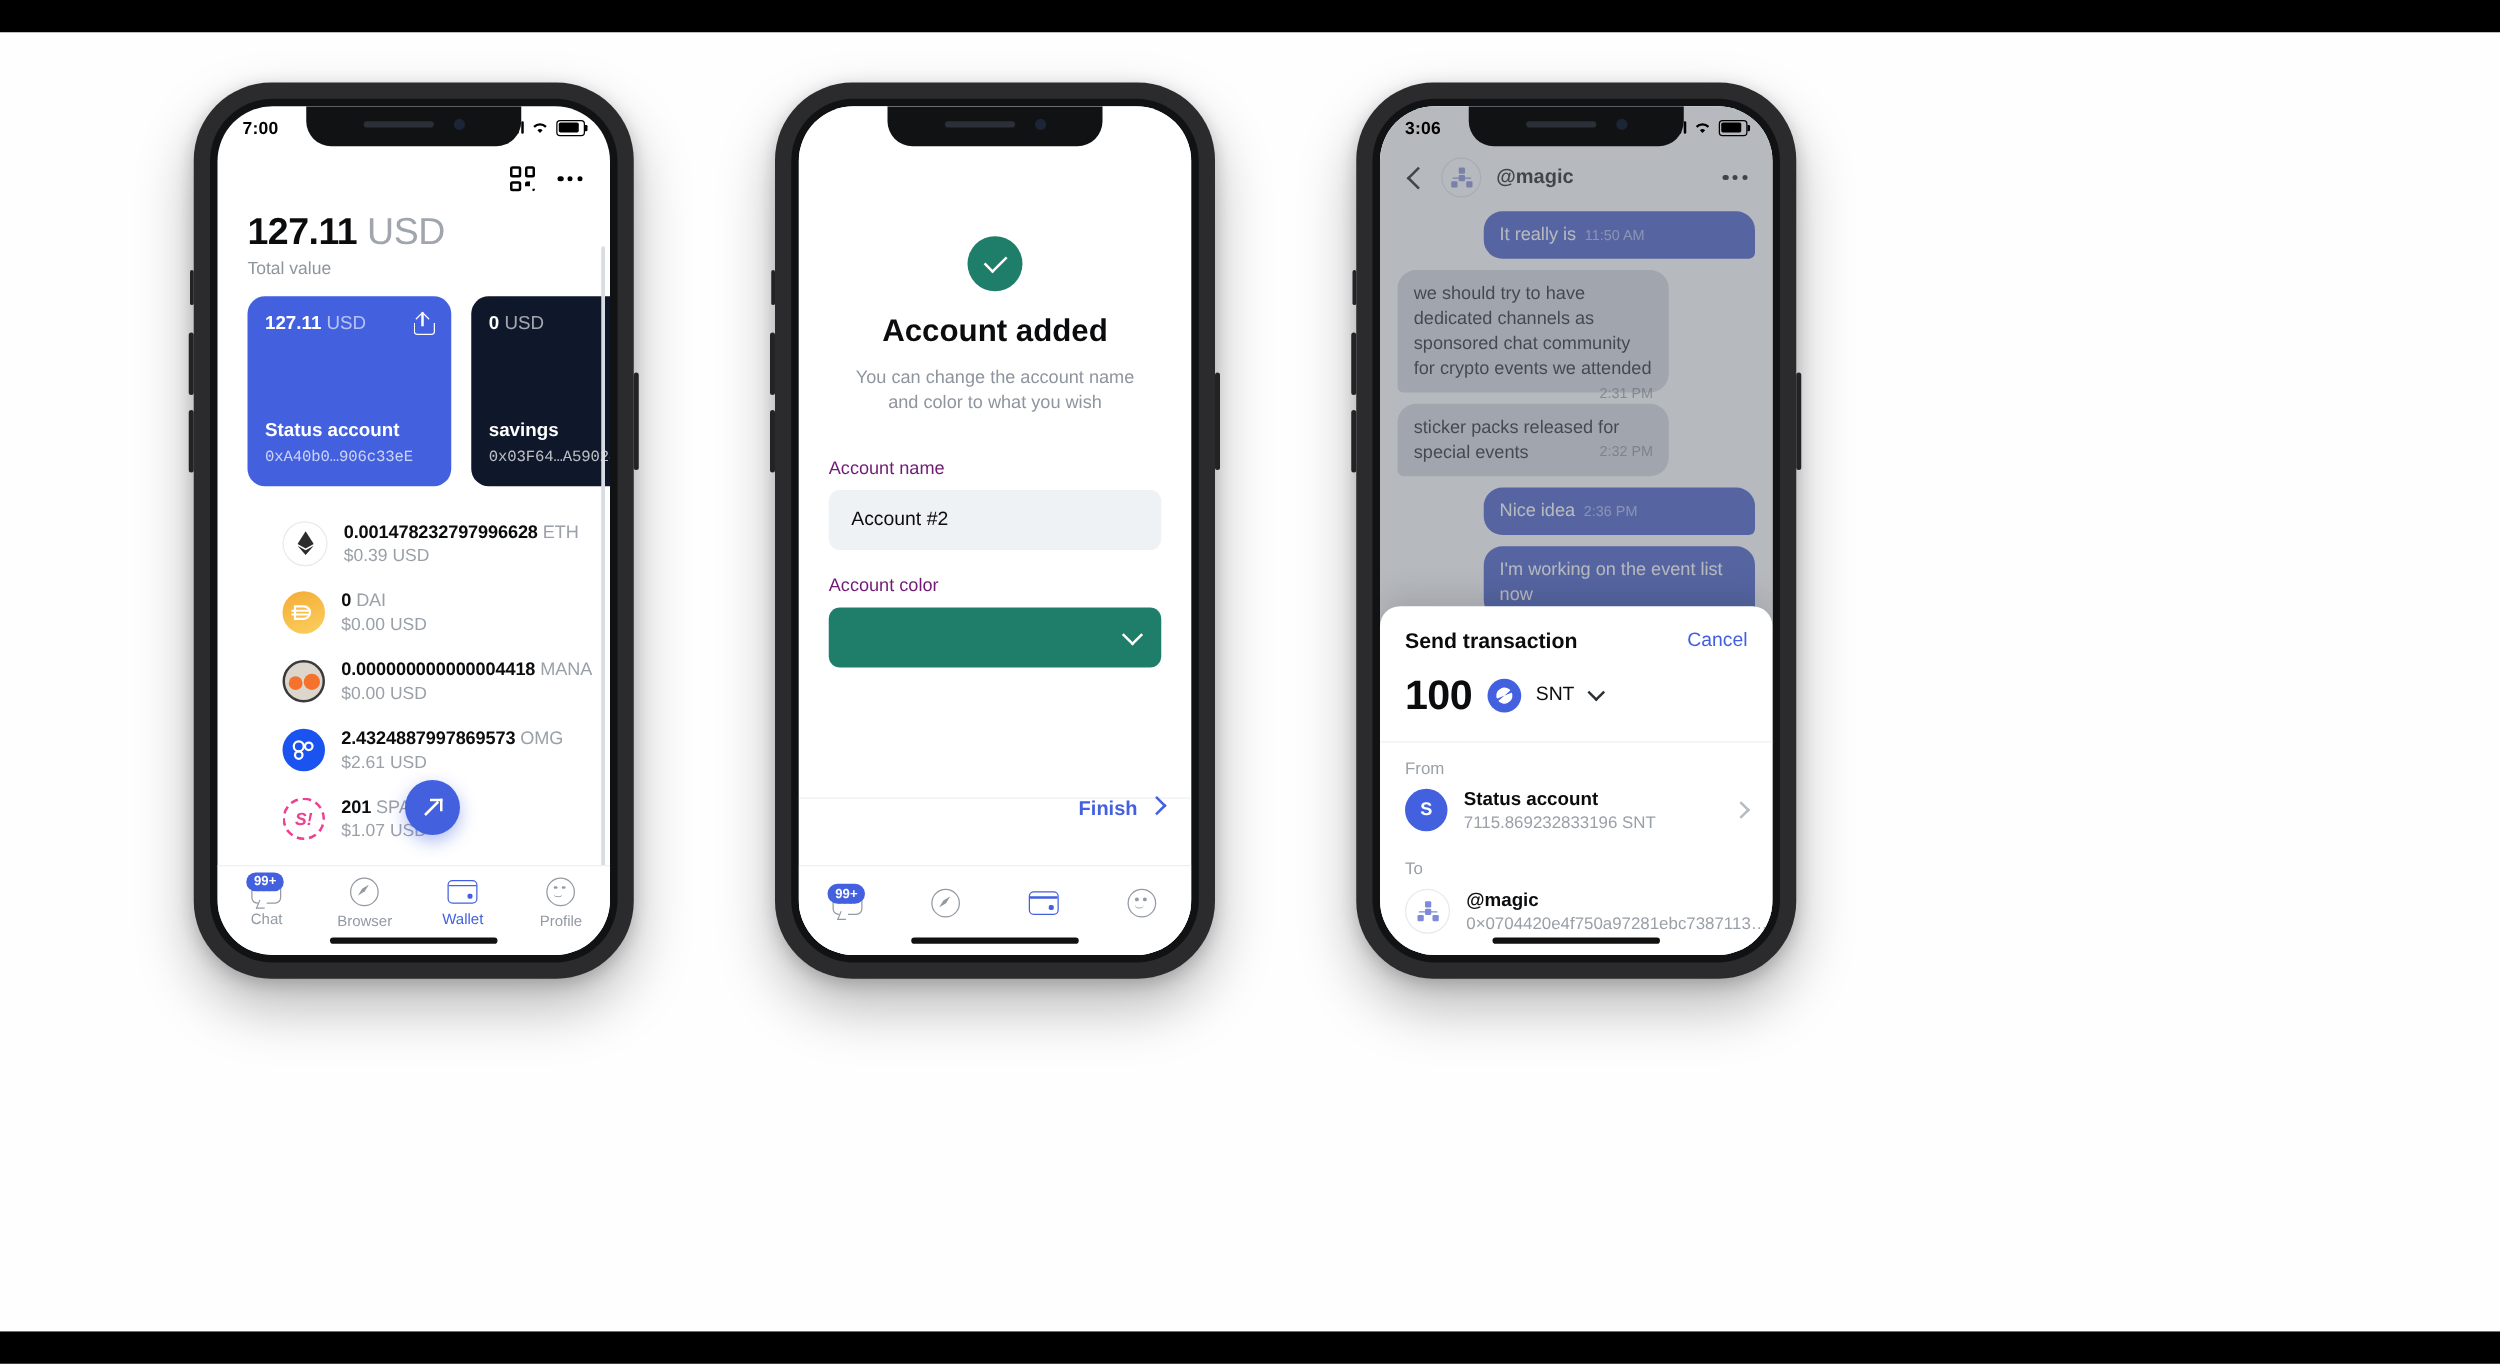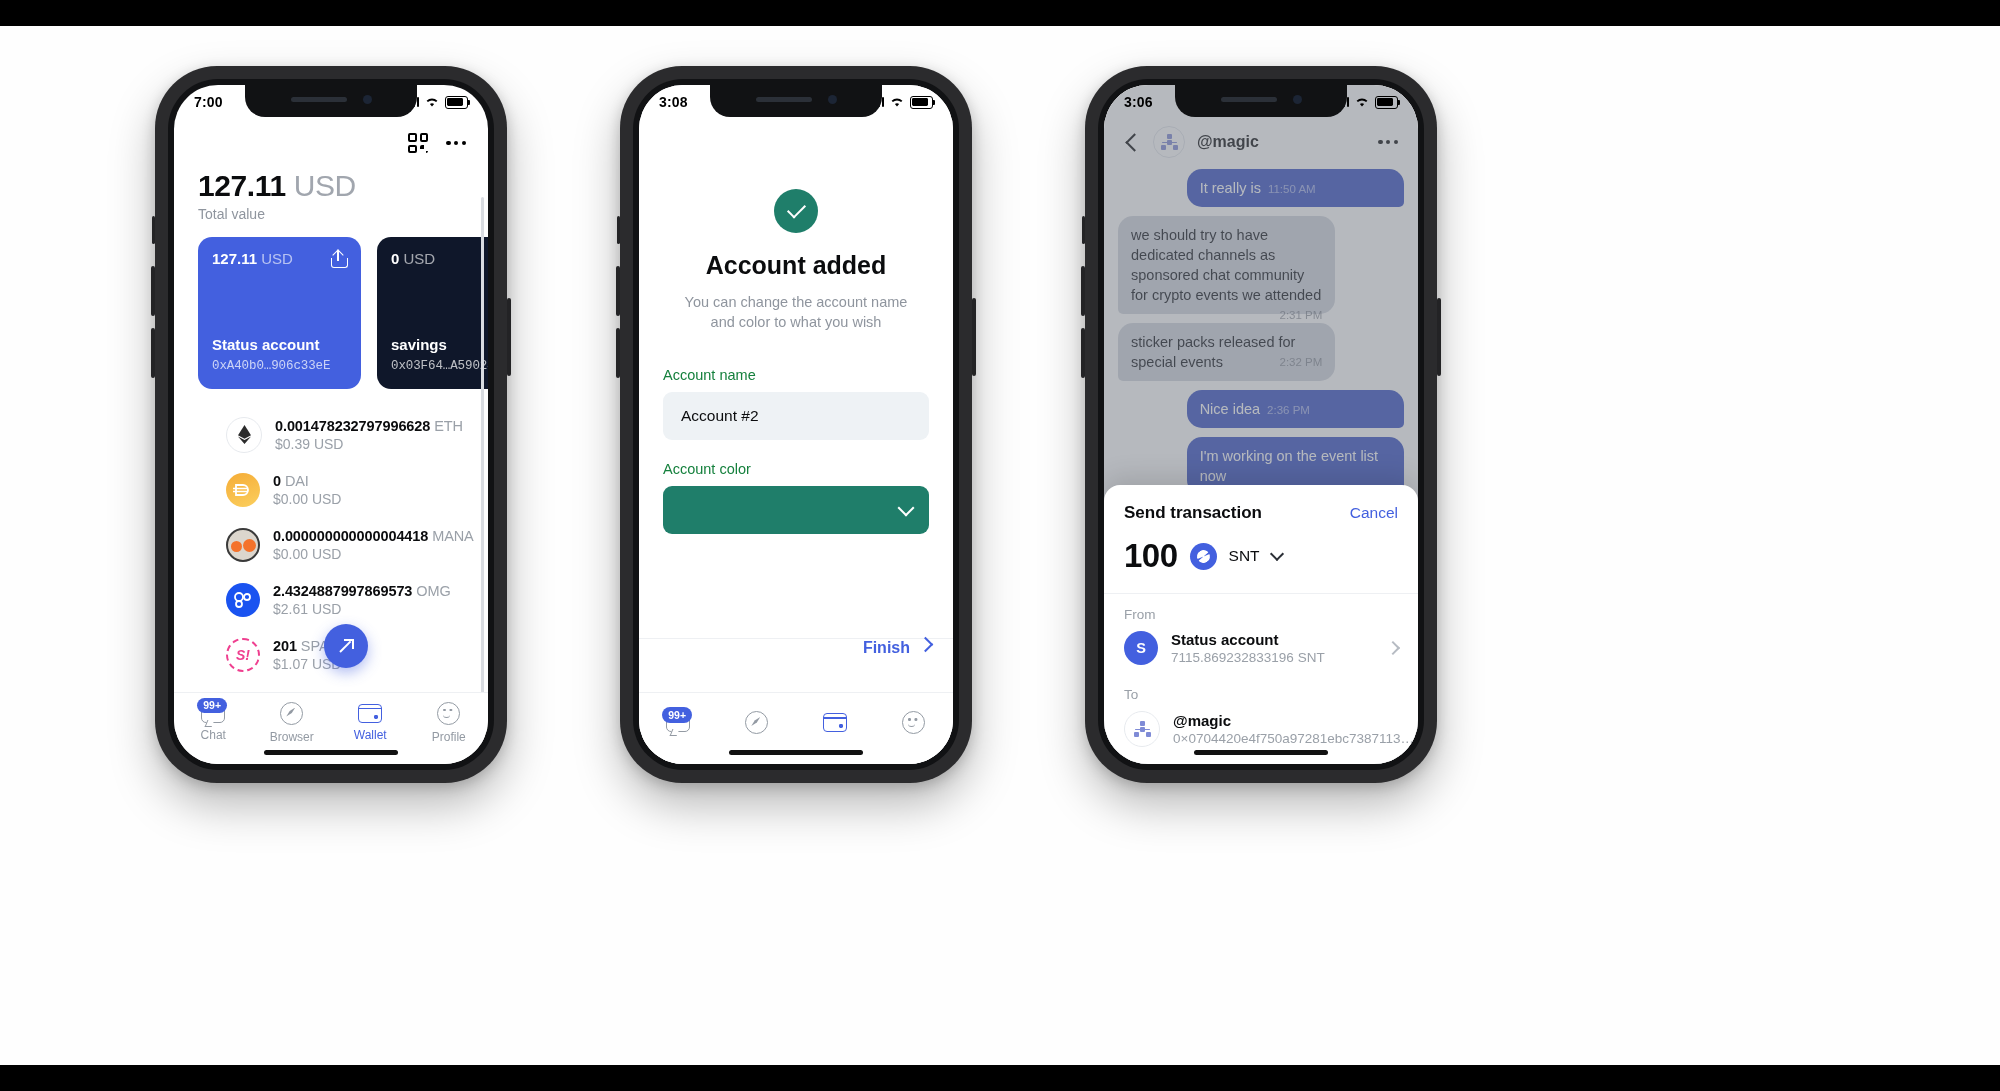--- a/index.html
+++ b/index.html
@@ -113,21 +113,21 @@
   
   .p2{position:absolute;inset:0;background:#fff;}
   .check{position:absolute;top:104px;left:50%;transform:translateX(-50%);width:44px;height:44px;
      border-radius:50%;background:#1f7e6a;display:flex;align-items:center;justify-content:center;}
   .check i{width:15px;height:8px;border-left:2.6px solid #fff;border-bottom:2.6px solid #fff;
      transform:rotate(-45deg);margin-top:-4px;}
   .p2 .h1{position:absolute;top:166px;left:0;right:0;text-align:center;font-size:25px;font-weight:700;color:#0b0c0e;}
   .p2 .p{position:absolute;top:208px;left:38px;right:38px;text-align:center;font-size:14.5px;
      color:#8f959e;line-height:1.36;}
   .fl{position:absolute;left:24px;right:24px;}
-  .flabel{font-size:14.5px;color:#15803d;margin-bottom:9px;}
+  .flabel{font-size:14.5px;color:#701a75;margin-bottom:9px;}
   .finput{height:48px;background:#eef2f5;border-radius:9px;display:flex;align-items:center;
      padding:0 18px;box-sizing:border-box;font-size:15.5px;color:#0b0c0e;}
   .colorsel{height:48px;border-radius:9px;display:flex;align-items:center;justify-content:flex-end;
      padding:0 17px;box-sizing:border-box;}
   .chev{width:10px;height:10px;border-right:2.2px solid #fff;border-bottom:2.2px solid #fff;
      transform:rotate(45deg);margin-top:-4px;}
   .finbar{position:absolute;left:0;right:0;bottom:72px;height:54px;border-top:1px solid #eef0f3;
      display:flex;align-items:flex-start;justify-content:flex-end;gap:10px;padding-right:22px;box-sizing:border-box;}
   .finbar .fin{font-size:16px;color:#4360df;font-weight:600;}
   .chevr{width:9px;height:9px;border-right:2.2px solid #4360df;border-top:2.2px solid #4360df;
@@ -359,37 +359,20 @@
     <div class="bezel"></div>
     <div class="sidebtn" style="left:-3px;top:150px;width:3px;height:28px;"></div>
     <div class="sidebtn" style="left:-4px;top:200px;width:4px;height:50px;"></div>
     <div class="sidebtn" style="left:-4px;top:262px;width:4px;height:50px;"></div>
     <div class="sidebtn" style="right:-4px;top:232px;width:4px;height:78px;"></div>
     <div class="screen">
       <div class="notch">
         <span class="spk"></span>
         <span class="cam"></span>
       </div>
-      <div class="statusbar">
-        <div class="clock">3:08</div>
-        <div class="sysicons">
-          <span class="bars">
-                <i></i>
-                <i></i>
-                <i></i>
-                <i></i>
-              </span>
-          <svg width="16" height="12" viewBox="0 0 16 12">
-                <path d="M8 10.4 5.9 8.1a3.1 3.1 0 0 1 4.2 0zM3.9 6.1a6 6 0 0 1 8.2 0l1.3-1.4a7.9 7.9 0 0 0-10.8 0z" fill="#000"></path>
-              </svg>
-          <span class="batt">
-                <i></i>
-              </span>
-        </div>
-      </div>
       <div class="p2">
         <div class="check">
               <i></i>
             </div>
         <div class="h1">Account added</div>
         <div class="p">You can change the account name and color to what you wish</div>
 
         <div class="fl" style="top:282px">
           <div class="flabel">Account name</div>
           <div class="finput">Account #2</div>

